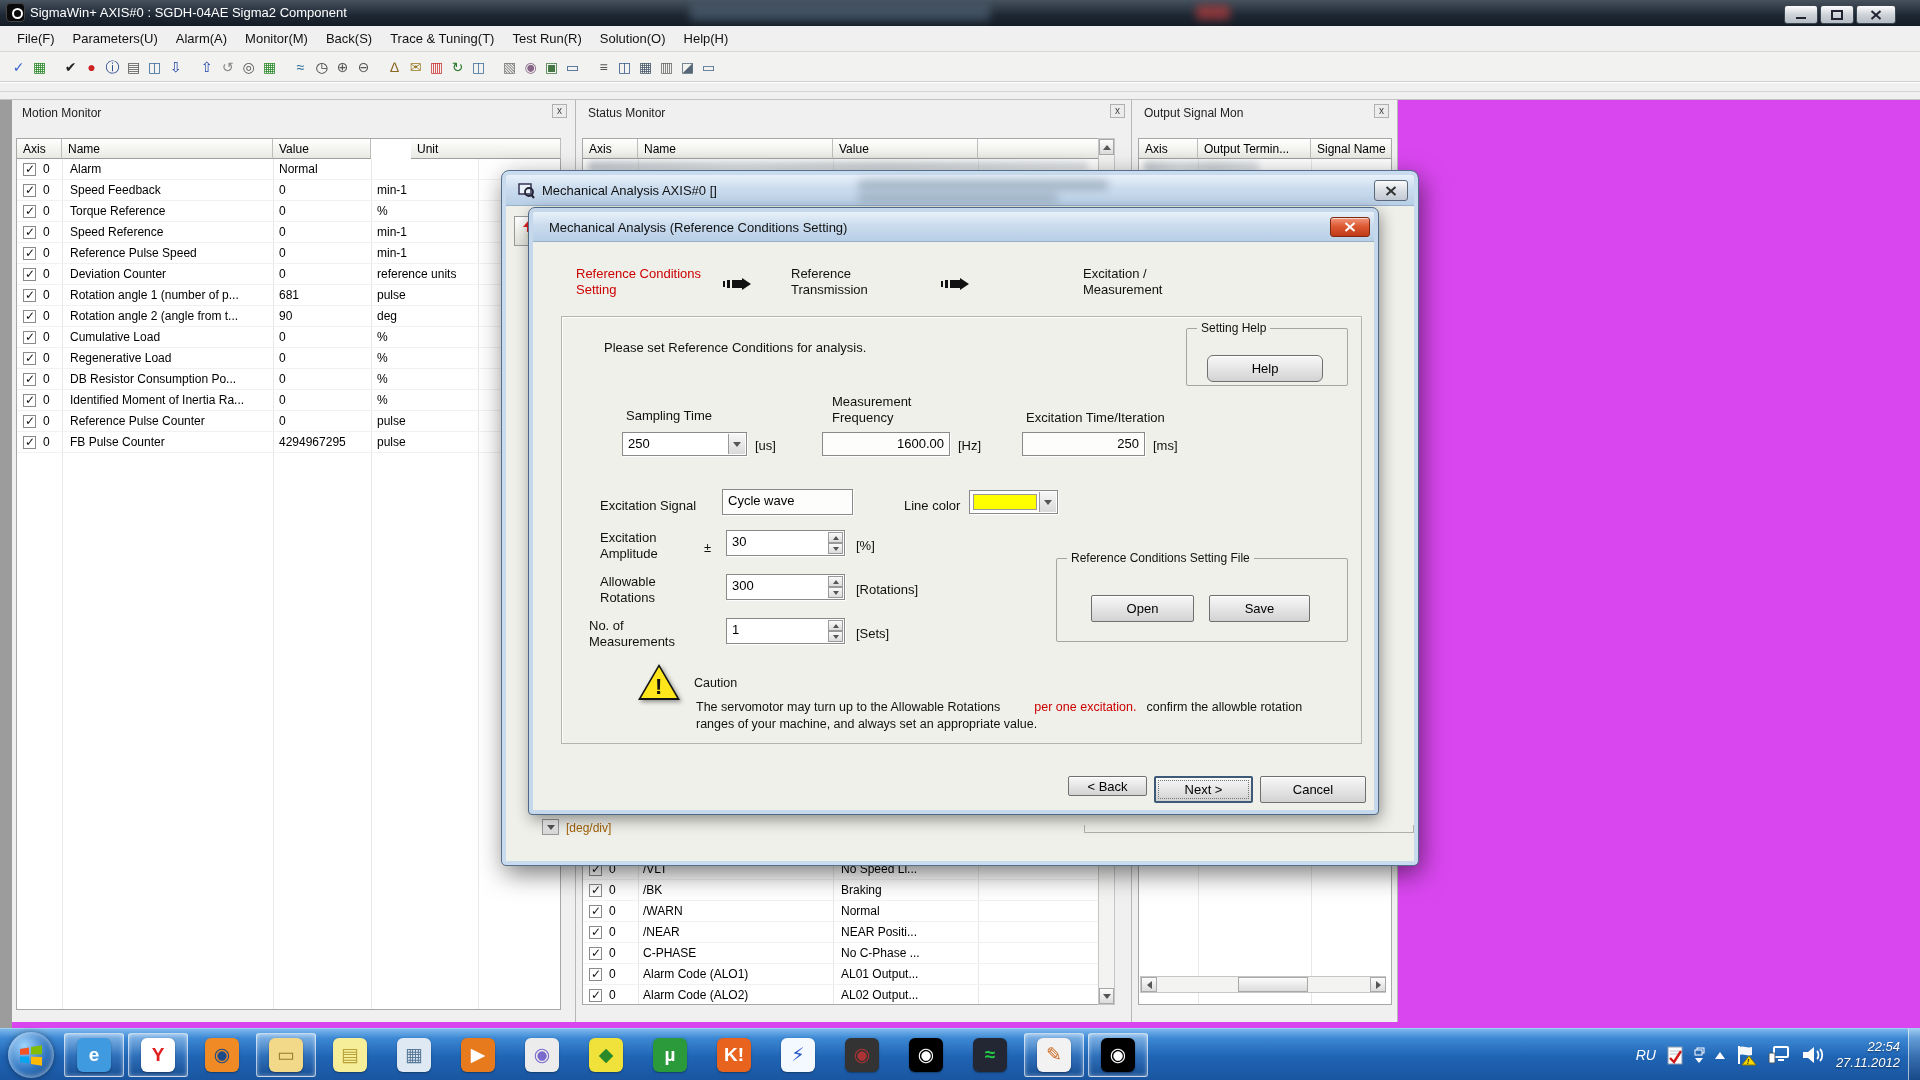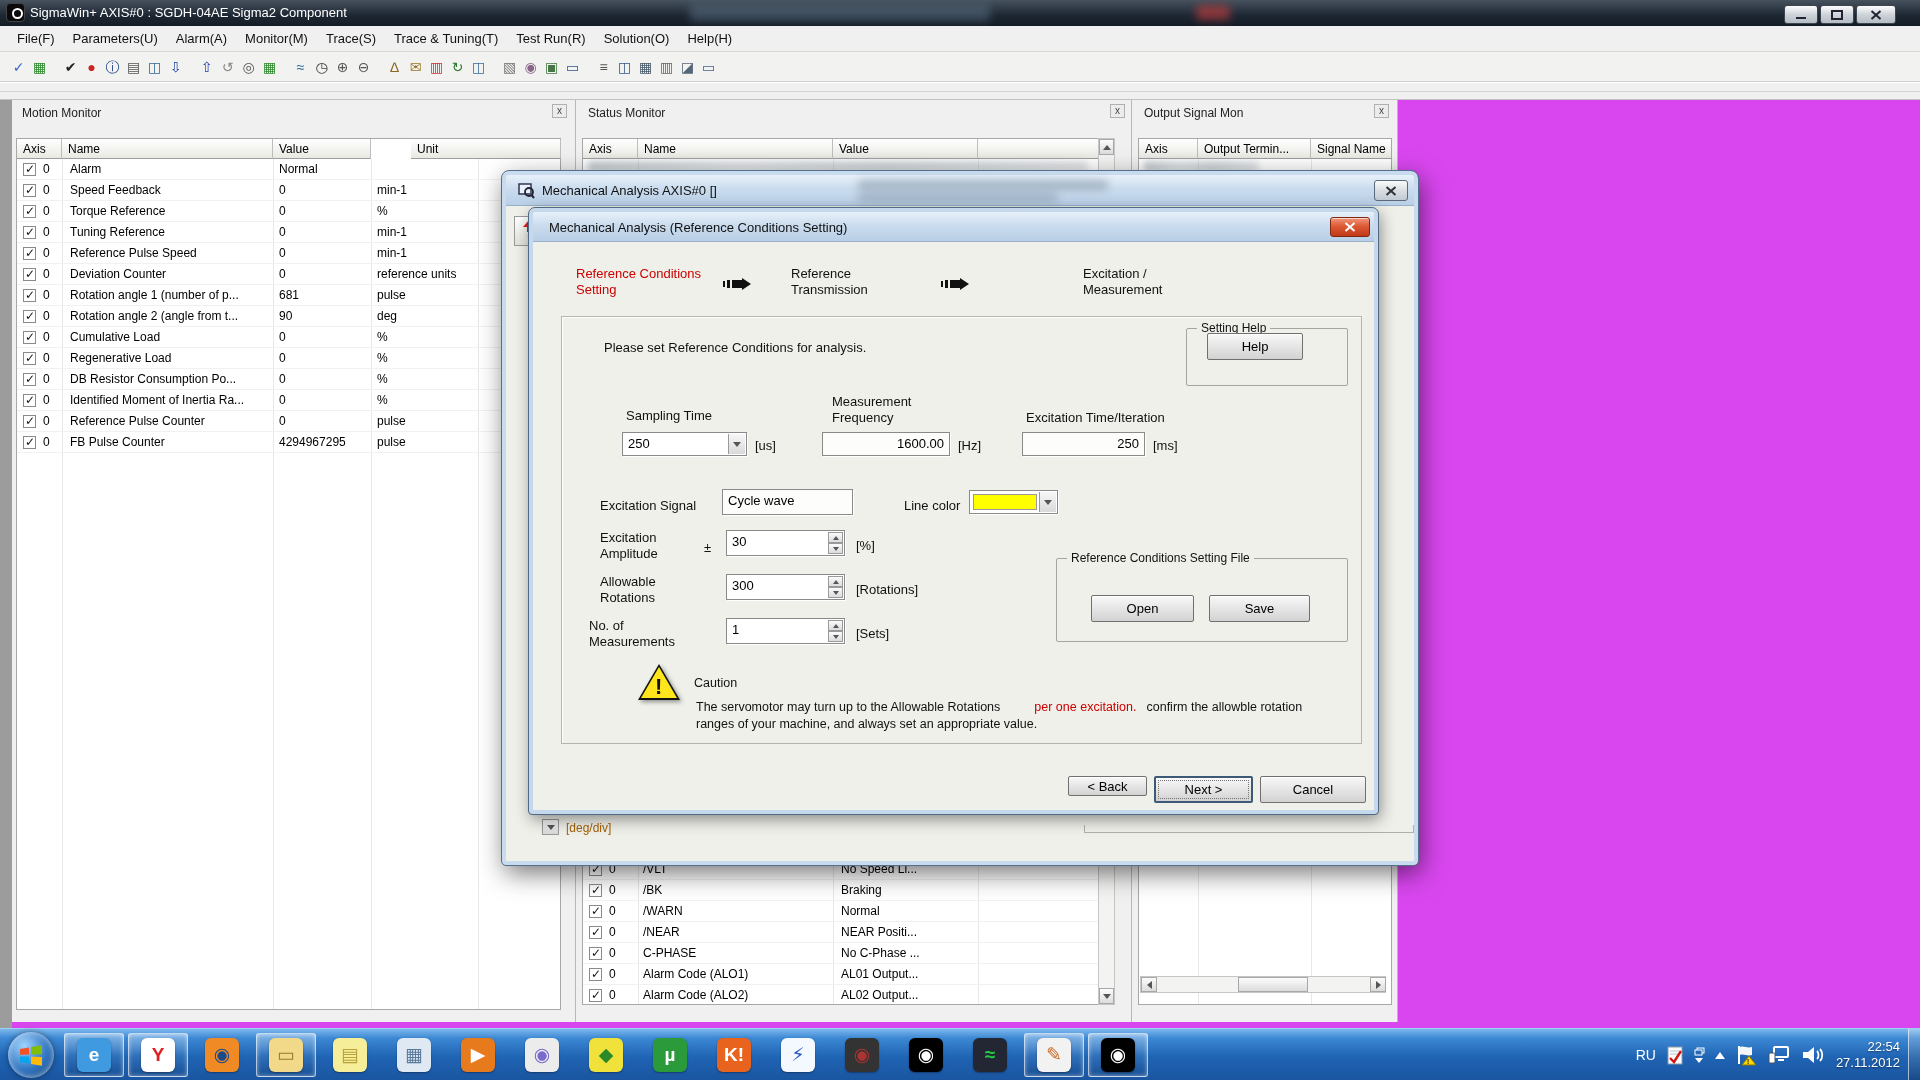--- a/index.html
+++ b/index.html
@@ -76,21 +76,21 @@
   .warn-tri:after{content:"";position:absolute;left:-18px;top:3px;width:0;height:0;border-left:18px solid transparent;border-right:18px solid transparent;border-bottom:31px solid #ffe61c;}
   .warn-ex{position:absolute;font-size:22px;font-weight:bold;color:#111;z-index:2;}
   .ctext{position:absolute;font-size:12.5px;color:#111;white-space:nowrap;}
   .red{color:#cc0000;}
   
   .taskbar{left:0;top:1028px;width:1920px;height:52px;background:linear-gradient(#7cb8ec,#3c88d4 18%,#1f64b4 55%,#1a55a0);border-top:1px solid #9fd0f4;display:flex;align-items:center;}
   .orb{position:relative;width:46px;height:46px;margin:0 8px 0 8px;border-radius:50%;background:radial-gradient(circle at 35% 30%,#9fd4ff,#2f74c0 55%,#123a6e);box-shadow:inset 0 0 6px rgba(255,255,255,.7),0 0 6px rgba(0,0,0,.4);display:flex;align-items:center;justify-content:center;}
   .tkbtn{height:44px;width:60px;margin:0 2px;border-radius:3px;display:flex;align-items:center;justify-content:center;}
   .tkbtn.framed{border:1px solid rgba(255,255,255,.65);background:linear-gradient(rgba(255,255,255,.35),rgba(255,255,255,.08) 50%,rgba(0,0,0,.08));box-shadow:inset 0 0 4px rgba(255,255,255,.5);}
   .tkico{width:34px;height:34px;border-radius:6px;display:flex;align-items:center;justify-content:center;font-size:19px;font-weight:bold;box-shadow:0 1px 2px rgba(0,0,0,.35);}
-  .tray{position:absolute;right:0;top:0;height:52px;display:flex;align-items:center;color:#fff;}
+  .tray{position:absolute;right:0;top:0;height:52px;display:flex;align-items:center;color:#fff;font-style:italic;}
   .trayico{margin:0 5px;display:flex;align-items:center;justify-content:center;}
   .clock{text-align:right;font-size:13px;line-height:16px;margin:0 8px 0 6px;text-shadow:0 1px 2px rgba(0,0,0,.5);}
   .showdesk{width:12px;height:52px;border-left:1px solid rgba(255,255,255,.6);background:linear-gradient(rgba(255,255,255,.25),rgba(0,0,0,.15));}
 </style>
 </head>
 <body>
 
 <div class="stage">
 
   <div class="abs titlebar">
@@ -115,21 +115,21 @@
         </svg>
       </span>
   </div>
 
   <div class="abs menubar">
 
   <span class="menuitem">File(F)</span>
       <span class="menuitem">Parameters(U)</span>
       <span class="menuitem">Alarm(A)</span>
       <span class="menuitem">Monitor(M)</span>
-      <span class="menuitem">Trace(S)</span>
+      <span class="menuitem">Back(S)</span>
       <span class="menuitem">Trace &amp; Tuning(T)</span>
       <span class="menuitem">Test Run(R)</span>
       <span class="menuitem">Solution(O)</span>
       <span class="menuitem">Help(H)</span>
     </div>
 
   <div class="abs toolbar">
 
   <span class="tbico" style="color: rgb(58, 102, 204);">✓</span>
       <span class="tbico" style="color: rgb(42, 138, 42);">▦</span>
@@ -203,21 +203,21 @@
               <span class="cb" style="left:6px;"></span>
               <span class="abs" style="left:26px;">0</span>
               <span class="abs" style="left:53px;">Torque Reference</span>
               <span class="abs" style="left:262px;">0</span>
               <span class="abs" style="left:360px;">%</span>
             </div>
 
             <div class="trow">
               <span class="cb" style="left:6px;"></span>
               <span class="abs" style="left:26px;">0</span>
-              <span class="abs" style="left:53px;">Tuning Reference</span>
+              <span class="abs" style="left:53px;">Speed Reference</span>
               <span class="abs" style="left:262px;">0</span>
               <span class="abs" style="left:360px;">min-1</span>
             </div>
 
             <div class="trow">
               <span class="cb" style="left:6px;"></span>
               <span class="abs" style="left:26px;">0</span>
               <span class="abs" style="left:53px;">Reference Pulse Speed</span>
               <span class="abs" style="left:262px;">0</span>
               <span class="abs" style="left:360px;">min-1</span>
@@ -460,21 +460,21 @@
     <div class="step" style="left:550px;top:54px;">
       <div>Excitation /</div>
         <div>Measurement</div>
     </div>
 
     <div class="frame" style="left:28px;top:104px;width:801px;height:428px;"></div>
     <span class="lbl" style="left:71px;top:128px;">Please set Reference Conditions for analysis.</span>
 
     <div class="gbox" style="left:653px;top:116px;width:162px;height:58px;">
       <span class="glabel">Setting Help</span>
-      <span class="btn" style="left:20px;top:4px;width:96px;height:27px;">
+      <span class="btn" style="left:20px;top:26px;width:116px;height:27px;border-radius:6px;">
           <span class="flat">Help</span>
         </span>
     </div>
 
     <span class="lbl" style="left:93px;top:196px;">Sampling Time</span>
     <div class="field" style="left:89px;top:220px;width:125px;height:24px;">
       <span>250</span>
       <span class="combo-btn">
           <i class="tri-dn"></i>
         </span>

